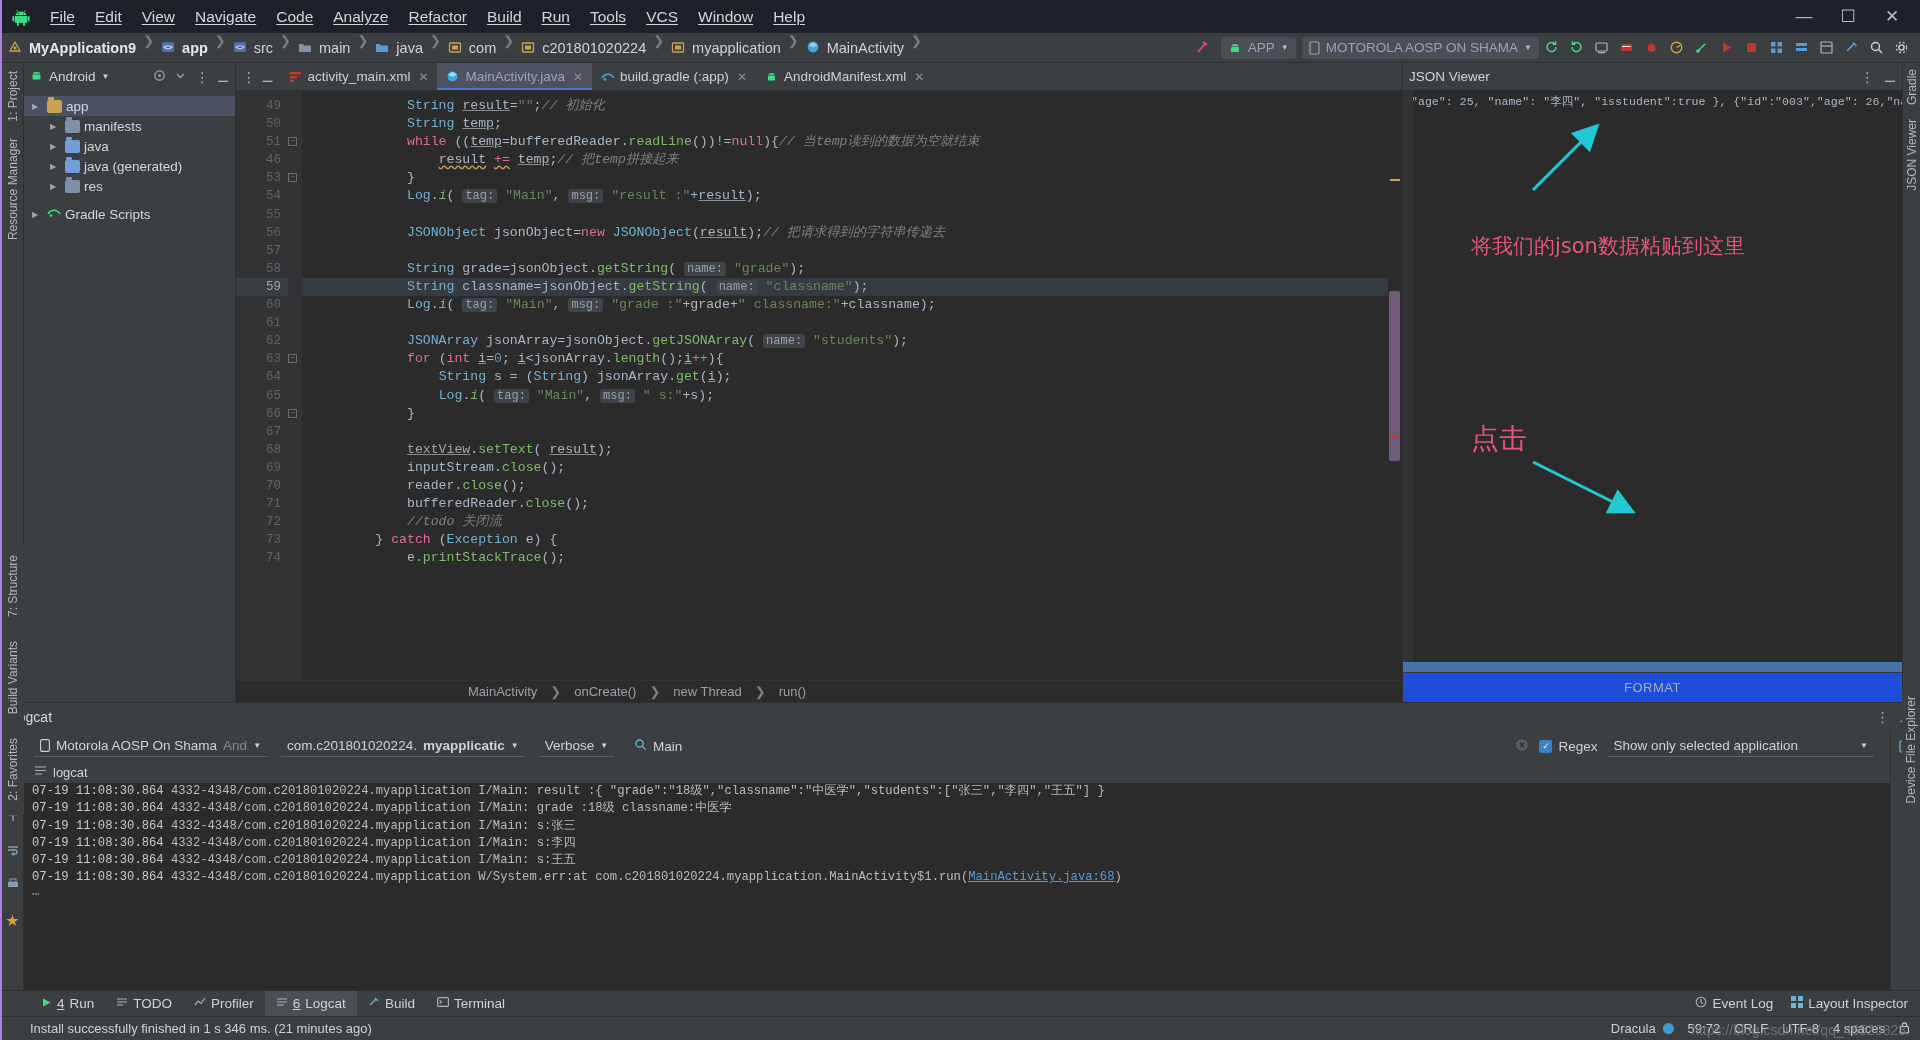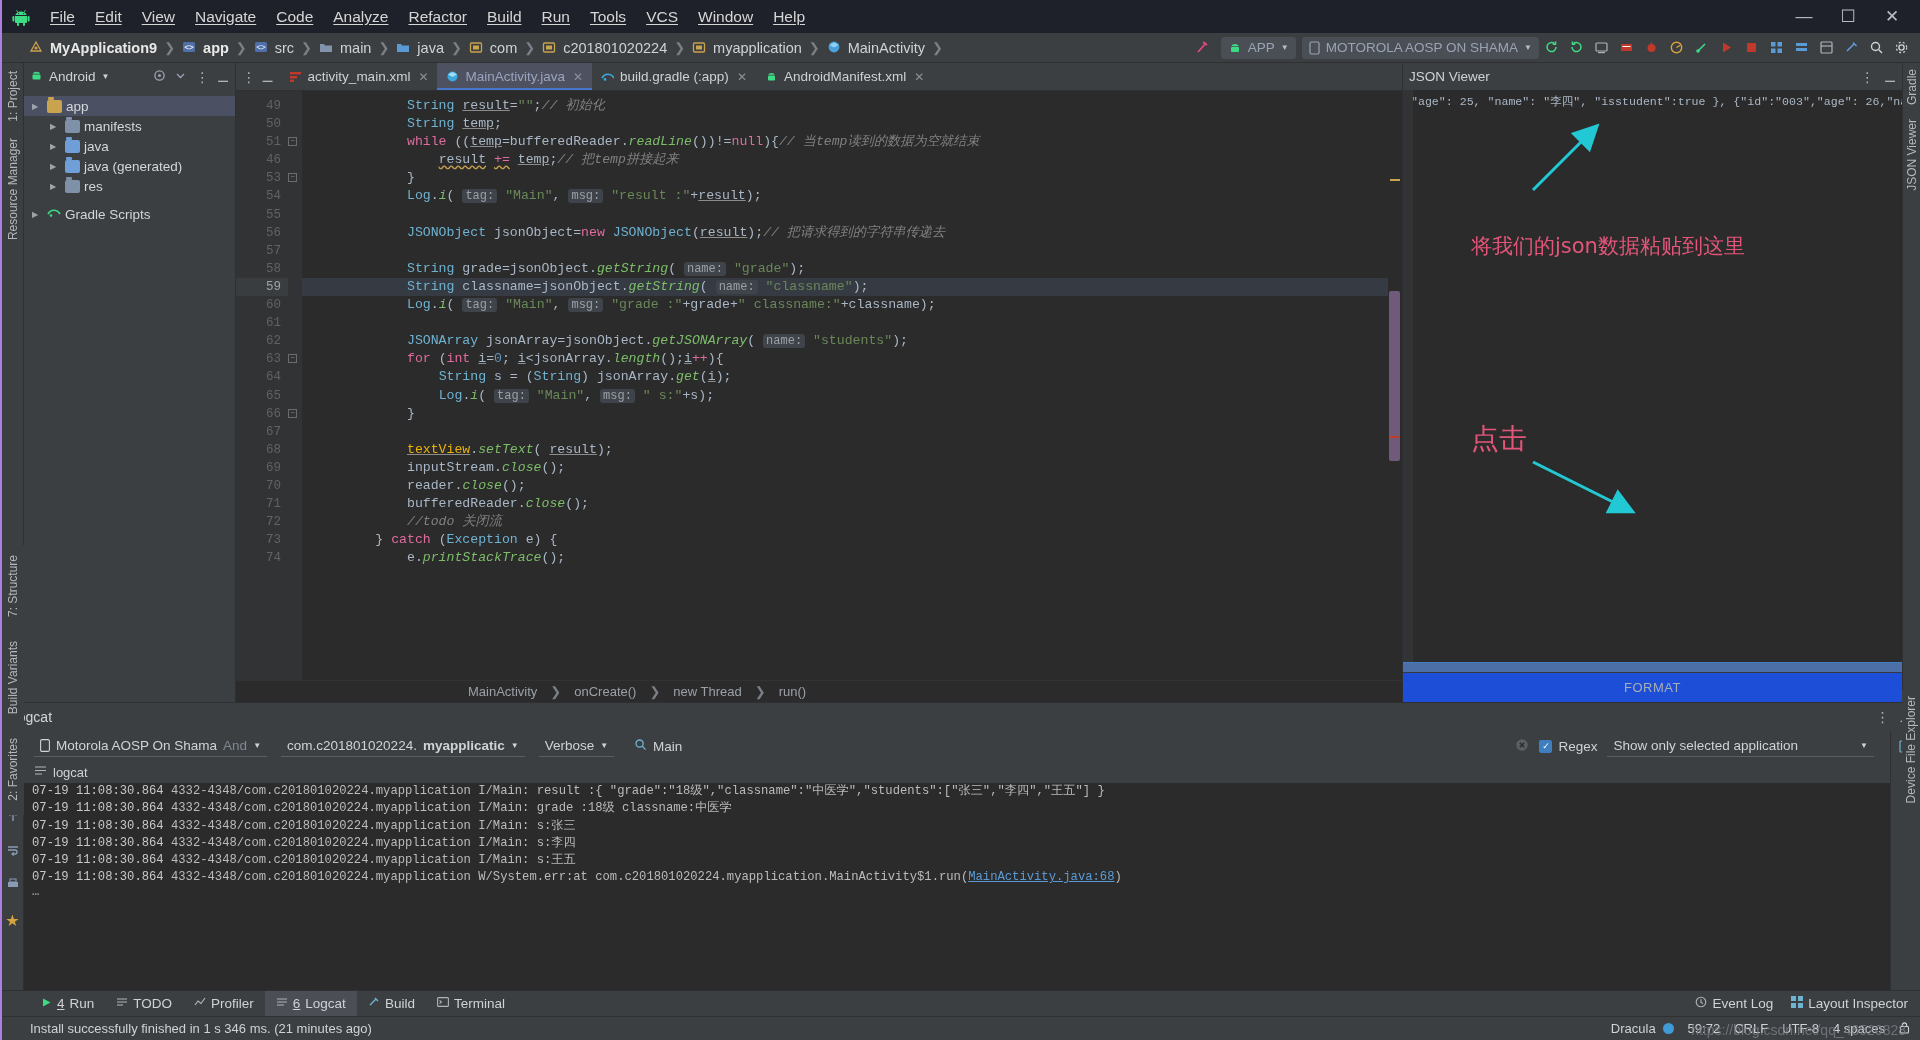--- a/index.html
+++ b/index.html
@@ -44,22 +44,22 @@
     font-size: 14.5px; color: #5c6b87; margin-left: 14px;
     white-space: nowrap; overflow: hidden;
   }
   .wbtns { position: absolute; right: 6px; top: 0; height: 33px; display: flex; align-items: center; }
   .wbtn { width: 44px; height: 33px; display: flex; align-items: center; justify-content: center;
           color: #b9bcc4; font-size: 17px; }
 
   
   #navbar {
     height: 30px; background: #3c3f41;
-    display: flex; align-items: center; flex: none;
-    padding-left: 27px; border-bottom: 1px solid #2e3034;
+    display: flex; flex: none;
+    padding-left: 6px; border-bottom: 1px solid #2e3034;
   }
   .crumb { display: flex; align-items: center; font-size: 14.5px; color: #cfd2d6; white-space: nowrap; }
   .crumb .ic { width: 16px; height: 16px; margin-right: 5px; display: inline-block; }
   .crumb.bold { font-weight: bold; color: #e8e8e8; }
   .sep { color: #7b7f87; margin: 0 7px; font-size: 13px; }
 
   .tb-right { margin-left: auto; display: flex; align-items: center; padding-right: 6px; }
   .runcfg {
     display: flex; align-items: center; gap: 6px;
     background: #4a4e55; border-radius: 3px; height: 22px;
@@ -140,24 +140,24 @@
 
   #code {
     flex: 1; position: relative; overflow: hidden;
     font-family: "Liberation Mono", "DejaVu Sans Mono", monospace;
     font-size: 13.2px; padding-top: 6px; background: #2b2b2b;
     white-space: pre;
   }
   .cl { height: 18.1px; line-height: 18.1px; padding-left: 10px; color: #a9b7c6; }
   .cl.hl { background: #353a43; } .kw2 { color: #e06c9f; }
   .str { color: #6a8759; } .cmt { color: #808080; font-style: italic; }
-  .typ { color: #6fb3d2; } .mth { color: #7dbd6a; font-style: italic; } .num { color: #6897bb; } .undl { text-decoration: underline; text-decoration-color:#8c8c8c;}
+  .typ { color: #6fb3d2; } .mth { color: #7dbd6a; } .num { color: #6897bb; } .undl { text-decoration: underline; text-decoration-color:#8c8c8c;}
   .hint { background: #3f444b; color: #9ba0a8; border-radius: 3px; padding: 0 3px; font-size: 12px; }
   .warn { text-decoration: underline wavy #c9a34e; text-decoration-skip-ink: none; }
-  .orng { color: #eab308; }
+  .orng { color: #a3a3a3; }
 
   
   #markers { width: 14px; background:#2b2b2b; flex:none; position: relative; }
   #markers .mk { position:absolute; left:2px; width:10px; height:2px; }
   #markers .scrollthumb { position:absolute; left:1px; width:11px; background:#6f5a7a; border-radius:2px; }
 
   
   #codecrumb {
     height: 22px; background: #2b2b2b; border-top:1px solid #323232;
     display:flex; align-items:center; padding-left:232px; gap:6px;

